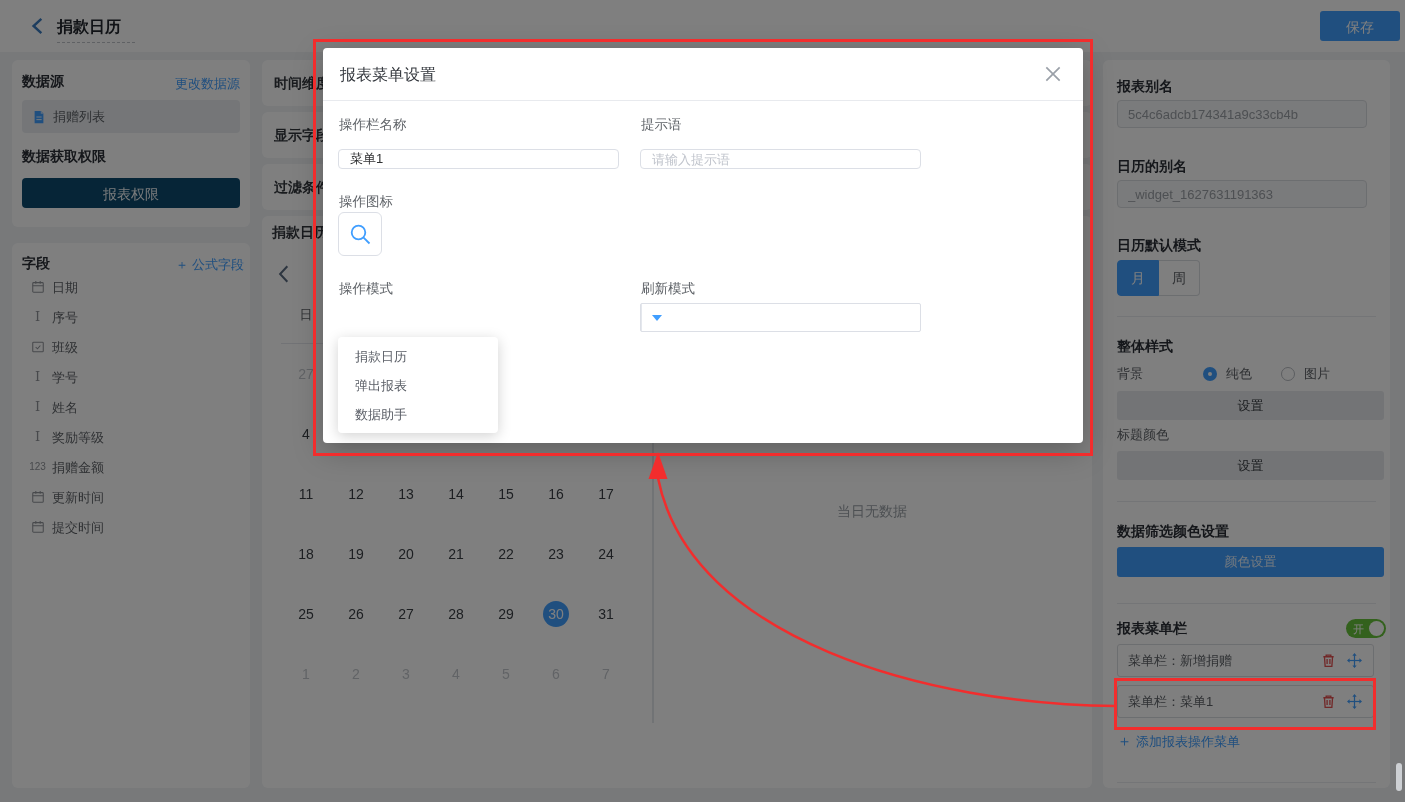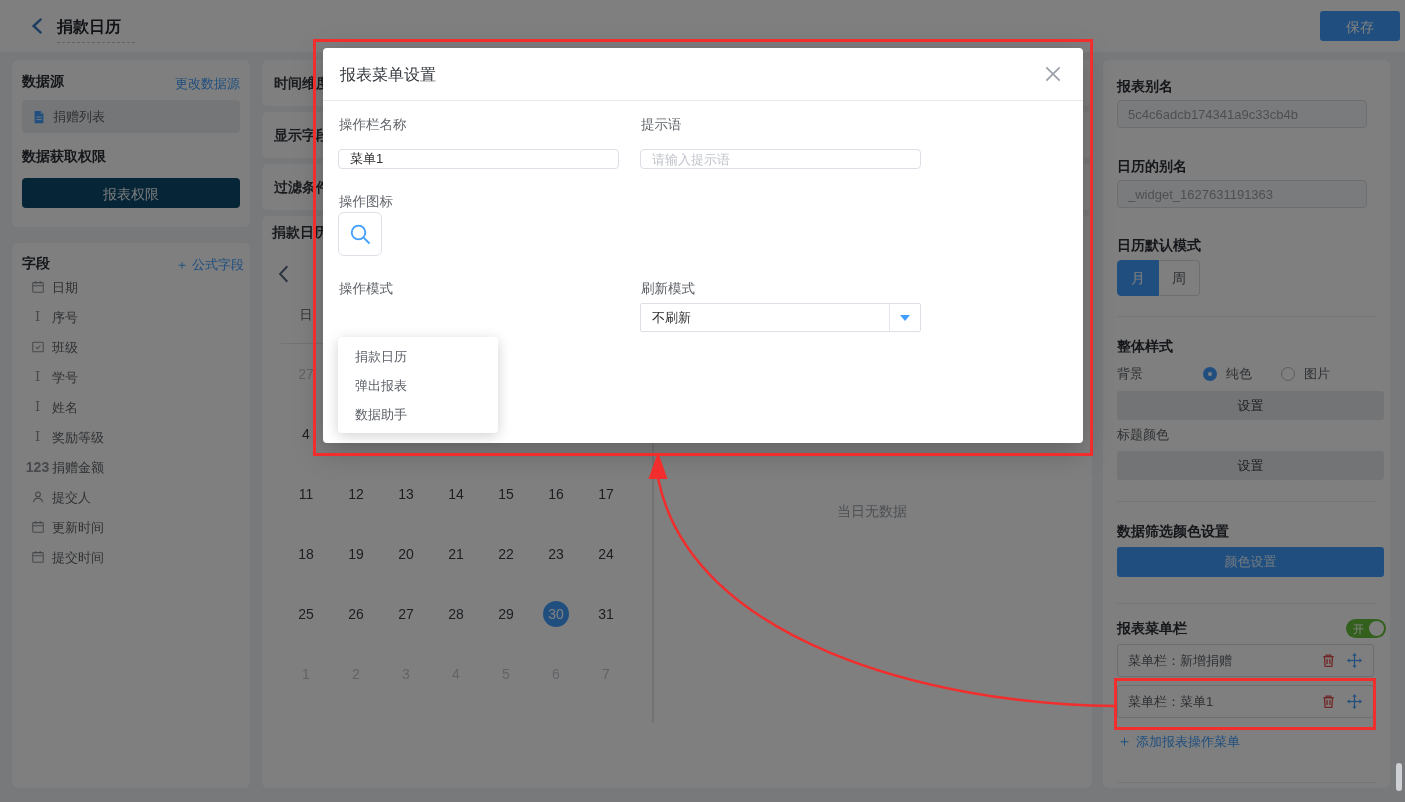--- a/index.html
+++ b/index.html
@@ -27,21 +27,21 @@
   .link{color:#409eff;font-size:13px;cursor:pointer}
   .ds-item{position:absolute;left:10px;top:40px;width:218px;height:33px;background:#eaedf1;border-radius:4px;
     display:flex;align-items:center;padding-left:10px;box-sizing:border-box;color:#5f6368;font-size:13px;gap:7px}
   .perm-btn{position:absolute;left:10px;top:118px;width:218px;height:30px;background:#0c4a6e;border:none;border-radius:4px;
     color:rgba(255,255,255,.95);font-size:14px;line-height:30px;text-align:center;cursor:pointer}
   #fields-list{position:absolute;left:0;top:36px;right:0}
   .frow{height:30px;display:flex;padding-left:18px;cursor:pointer}
   .ficon{width:15px;height:15px;margin-right:7px;display:inline-flex;align-items:center;justify-content:center;color:#909399}
   .ficon svg{display:block}
   .i-text{font-family:"DejaVu Serif","Liberation Serif",serif;font-size:13px;color:#909399;font-weight:normal}
-  .i-num{font-size:14px;color:#909399;letter-spacing:0;font-weight:bold}
+  .i-num{font-size:10px;color:#909399;letter-spacing:0;font-weight:normal}
   .flab{font-size:13px;color:#5f6368}
 
   
   .msec{left:262px;width:830px;height:46px}
   .msec .lbl{position:absolute;left:12px;top:0;line-height:46px;font-weight:600;color:#33373d;font-size:14px}
   .calcard{left:262px;top:216px;width:830px;height:572px}
   .cal-title{position:absolute;left:10px;top:8px;font-weight:600;font-size:14px;color:#33373d}
   .cal-nav{position:absolute;left:14px;top:48px;width:18px;height:22px;cursor:pointer}
   #weekday-row{position:absolute;left:19px;top:90px;display:flex}
   .wd{width:50px;text-align:center;font-size:13px;color:#5f6368}
@@ -196,29 +196,20 @@
         <span class="flab">奖励等级</span>
       </div>
       <div class="frow">
         <span class="ficon">
           <span class="i-num">123</span>
         </span>
         <span class="flab">捐赠金额</span>
       </div>
       <div class="frow">
         <span class="ficon">
-          <svg width="14" height="14" viewBox="0 0 16 16" fill="none" stroke="#909399" stroke-width="1.3">
-            <circle cx="8" cy="5" r="2.7"></circle>
-            <path d="M2.8 14c.6-3.1 2.6-4.7 5.2-4.7s4.6 1.6 5.2 4.7"></path>
-          </svg>
-        </span>
-        <span class="flab">提交人</span>
-      </div>
-      <div class="frow">
-        <span class="ficon">
           <svg width="14" height="14" viewBox="0 0 16 16" fill="none" stroke="#909399" stroke-width="1.2">
             <rect x="2" y="3" width="12" height="11" rx="1"></rect>
             <path d="M2 6.5h12M5.5 1.2v3M10.5 1.2v3"></path>
           </svg>
         </span>
         <span class="flab">更新时间</span>
       </div>
       <div class="frow">
         <span class="ficon">
           <svg width="14" height="14" viewBox="0 0 16 16" fill="none" stroke="#909399" stroke-width="1.2">
@@ -408,21 +399,20 @@
           <circle cx="10.5" cy="10.5" r="6.8"></circle>
           <path d="M15.6 15.6L21.5 21.5"></path>
         </svg>
     </span>
   </button>
 
   <span class="f-label" style="left:16px;top:232px">操作模式</span>
 
   <span class="f-label" style="left:318px;top:232px">刷新模式</span>
   <div class="select sel-normal" style="left:317px;top:255px">
-    <span class="val" style="color:#303133">不刷新</span>
     <span class="caret-cell">
         <span class="caret"></span>
       </span>
   </div>
 </div>
 
 <div class="dropdown" id="dropdown-options">
     <div class="opt">捐款日历</div>
     <div class="opt">弹出报表</div>
     <div class="opt">数据助手</div>

